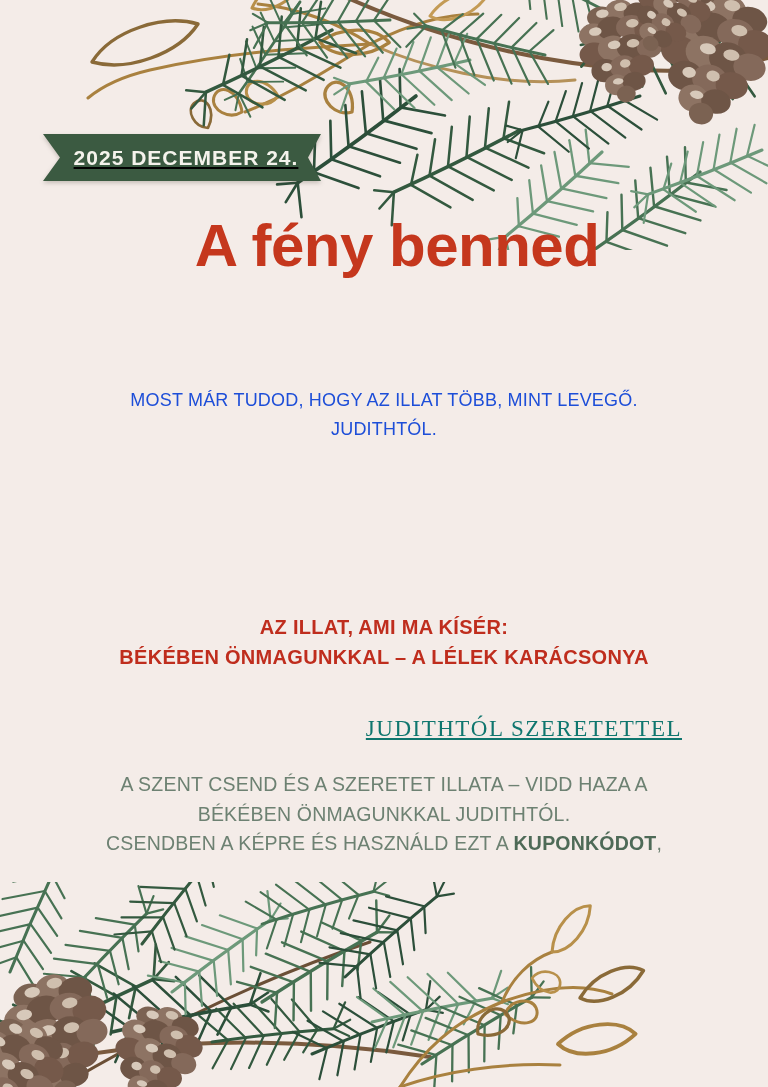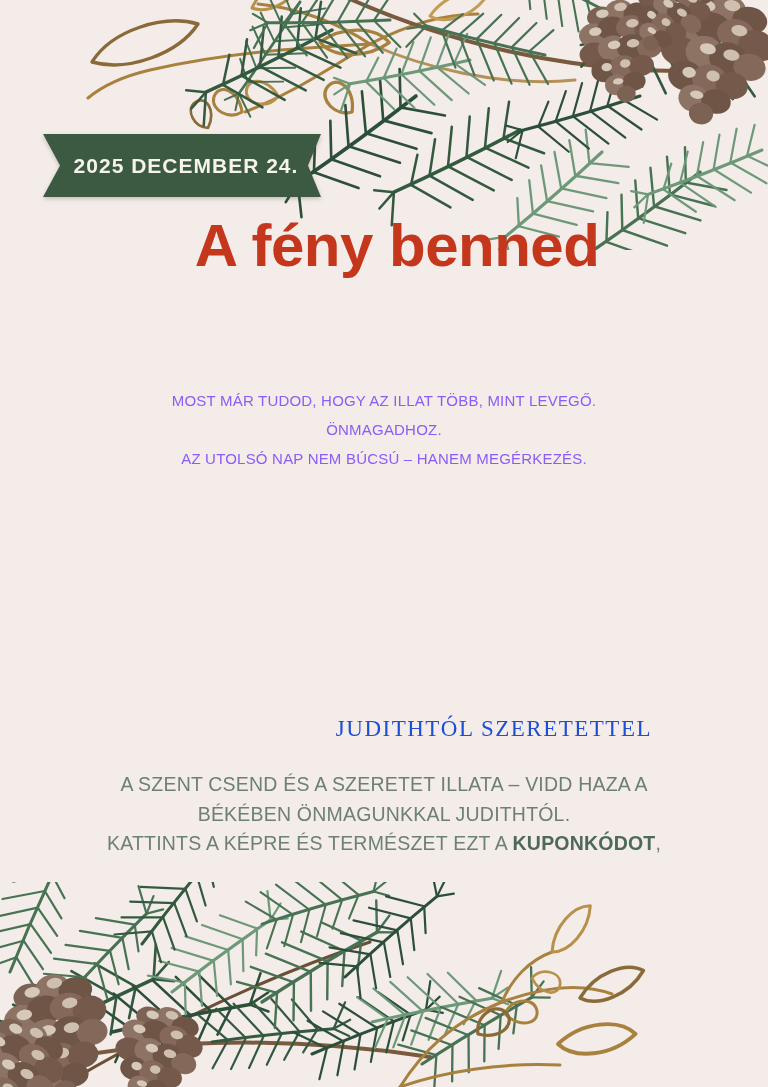--- a/index.html
+++ b/index.html
@@ -10,52 +10,52 @@
     overflow:hidden;
     font-family:"Liberation Sans",sans-serif;
   }
   
   .deco{position:absolute;pointer-events:none;}
   .deco-top{top:0;left:0;}
   .deco-bottom{bottom:0;left:0;}
   
   .ribbon-wrap{position:absolute;top:134px;left:43px;filter:drop-shadow(0 2px 2px rgba(60,50,40,.25));}
   .ribbon{
-    width:278px;height:63px;
+    width:278px;height:47px;
     background:#3b5a41;
     clip-path:polygon(0 0,100% 0,calc(100% - 13px) 50%,100% 100%,0 100%,17px 50%);
-    display:flex;align-items:center;justify-content:center;
+    display:flex;align-items:center;justify-content:center;text-decoration:underline;
   }
   .ribbon span{
     color:#f5f3ec;font-size:21px;font-weight:700;letter-spacing:1px;
     padding-left:8px;white-space:nowrap;
   }
   
   .title{
     position:absolute;top:202px;left:0;width:100%;
     text-align:center;color:#c5371d;
     font-size:60px;line-height:61px;font-weight:700;letter-spacing:-.5px;
   }
   
   .intro{
     position:absolute;top:386px;left:0;width:100%;padding:0 36px;box-sizing:border-box;
-    text-align:center;color:#8b5cf6;
-    font-size:15px;line-height:29px;letter-spacing:.2px;
+    text-align:center;color:#1d4ed8;
+    font-size:18px;line-height:29px;letter-spacing:.2px;
   }
   
   .highlight{
     position:absolute;top:612px;left:0;width:100%;padding:0 36px;box-sizing:border-box;
     text-align:center;color:#bf2d1d;font-weight:700;
     font-size:20px;line-height:30px;letter-spacing:.3px;
   }
   
   .signature{
-    position:absolute;top:716px;right:116px;
+    position:absolute;top:716px;right:86px;
     font-family:"Liberation Serif",serif;
-    color:#1d4ed8;font-size:23px;letter-spacing:1.5px;
+    color:#0f766e;font-size:23px;letter-spacing:1.5px;text-decoration:underline;
   }
   
   .cta{
     position:absolute;top:770px;left:0;width:100%;padding:0 36px;box-sizing:border-box;
     text-align:center;color:#6d8172;
     font-size:19.5px;line-height:29.5px;letter-spacing:.2px;
   }
   .cta b{font-weight:700;color:#4e6a57;}
 </style>
 </head>
@@ -198,26 +198,29 @@
       <span>2025 DECEMBER 24.</span>
     </div>
   </div>
 
   <h1 class="title" style="margin:13px">
     <div>A fény benned</div>
   </h1>
 
   <div class="intro">
     <div>MOST MÁR TUDOD, HOGY AZ ILLAT TÖBB, MINT LEVEGŐ.</div>
-    <div>ÖNMAGADHOZ.</div>
-    <div>AZ UTOLSÓ NAP NEM BÚCSÚ – HANEM MEGÉRKEZÉS.</div>
-  </div>
-
+    <div>JUDITHTÓL.</div>
+  </div>
+
+  <div class="highlight">
+    <div>AZ ILLAT, AMI MA KÍSÉR:</div>
+    <div>BÉKÉBEN ÖNMAGUNKKAL – A LÉLEK KARÁCSONYA</div>
+  </div>
 
   <div class="signature">JUDITHTÓL SZERETETTEL</div>
 
   <div class="cta">
     <div>A SZENT CSEND ÉS A SZERETET ILLATA – VIDD HAZA A</div>
     <div>BÉKÉBEN ÖNMAGUNKKAL JUDITHTÓL.</div>
-    <div><span>KATTINTS A KÉPRE ÉS TERMÉSZET EZT A </span><b>KUPONKÓDOT</b><span>,</span></div>
+    <div><span>CSENDBEN A KÉPRE ÉS HASZNÁLD EZT A </span><b>KUPONKÓDOT</b><span>,</span></div>
   </div>
 
 </div>
 
 </body></html>

